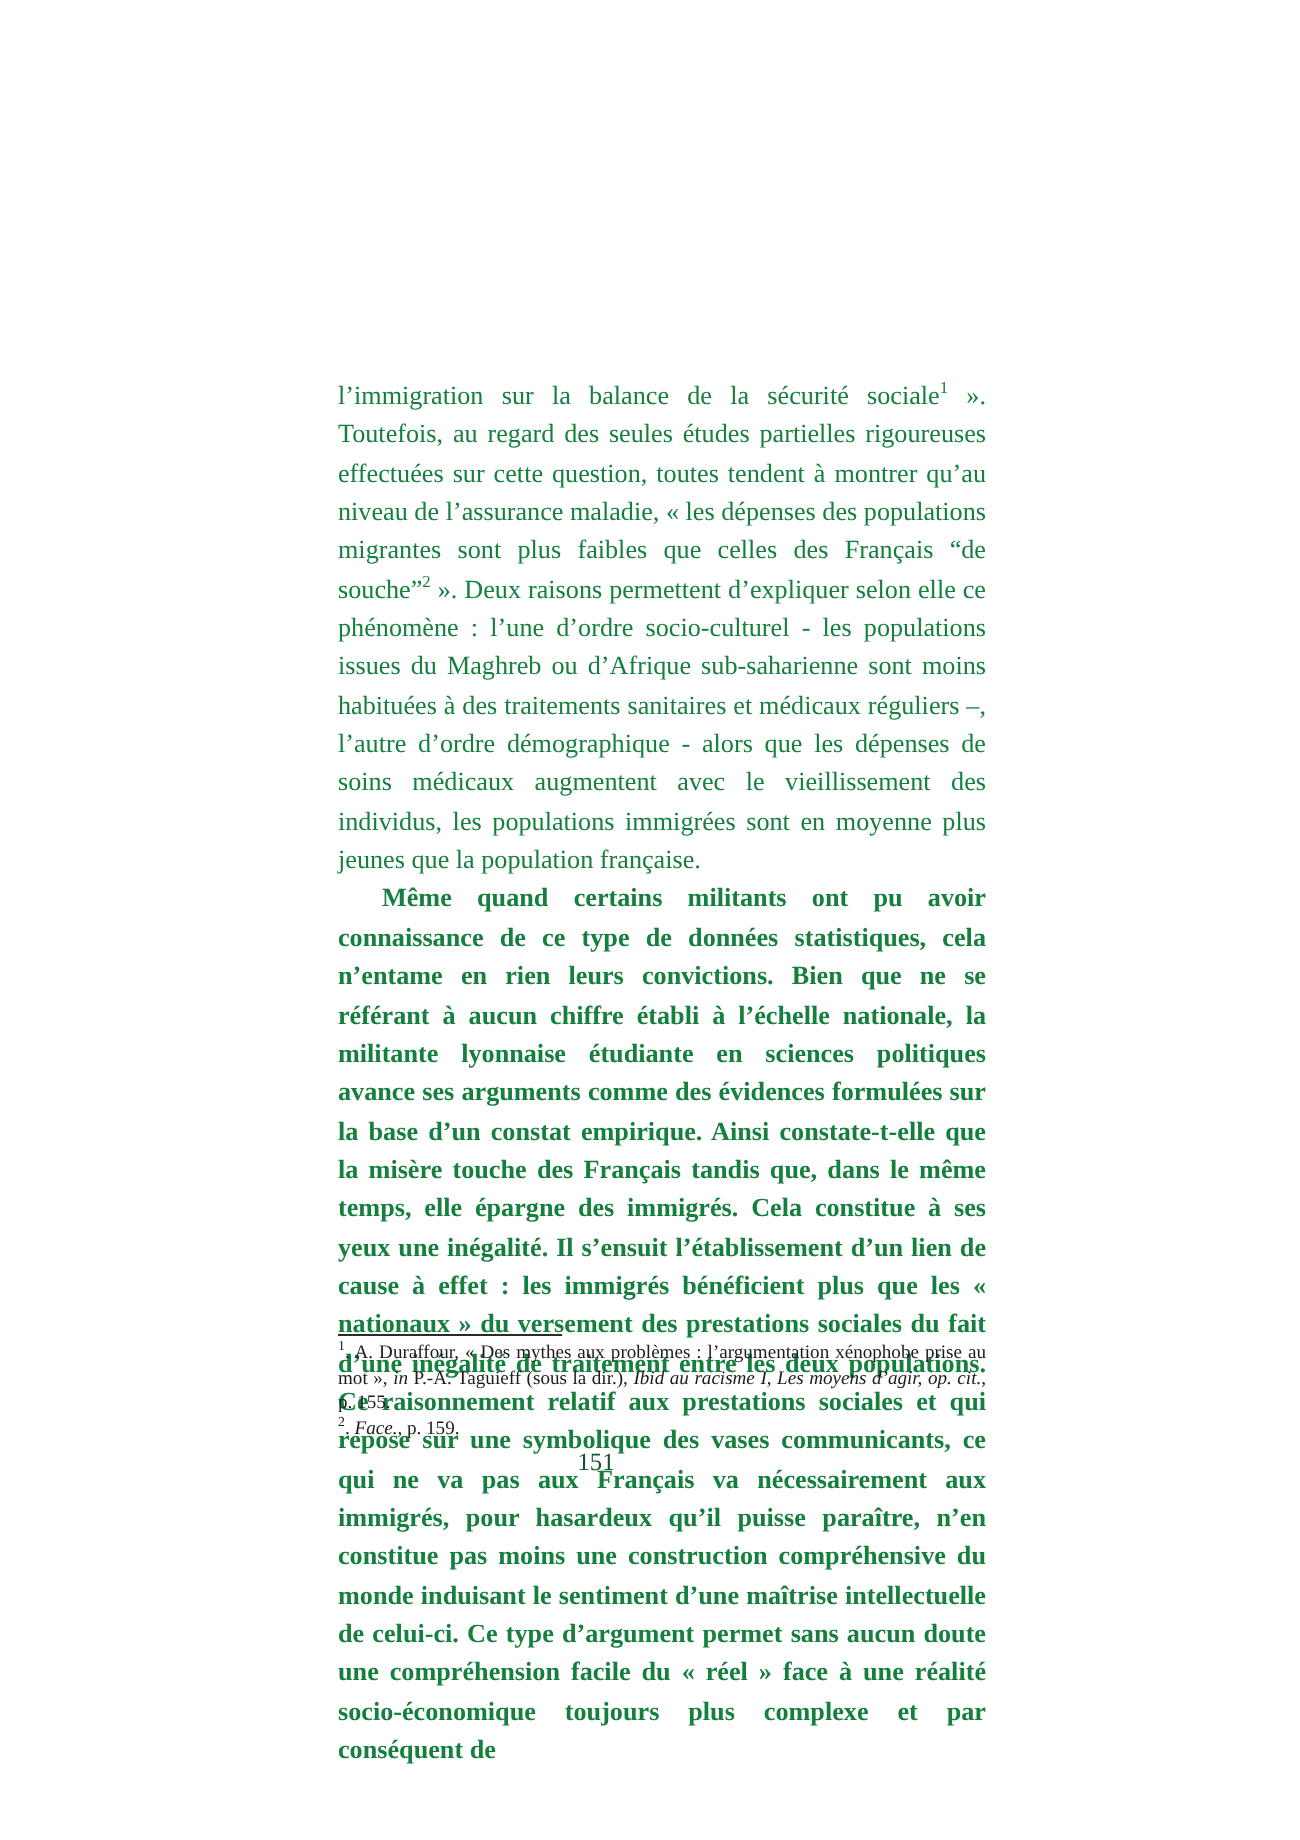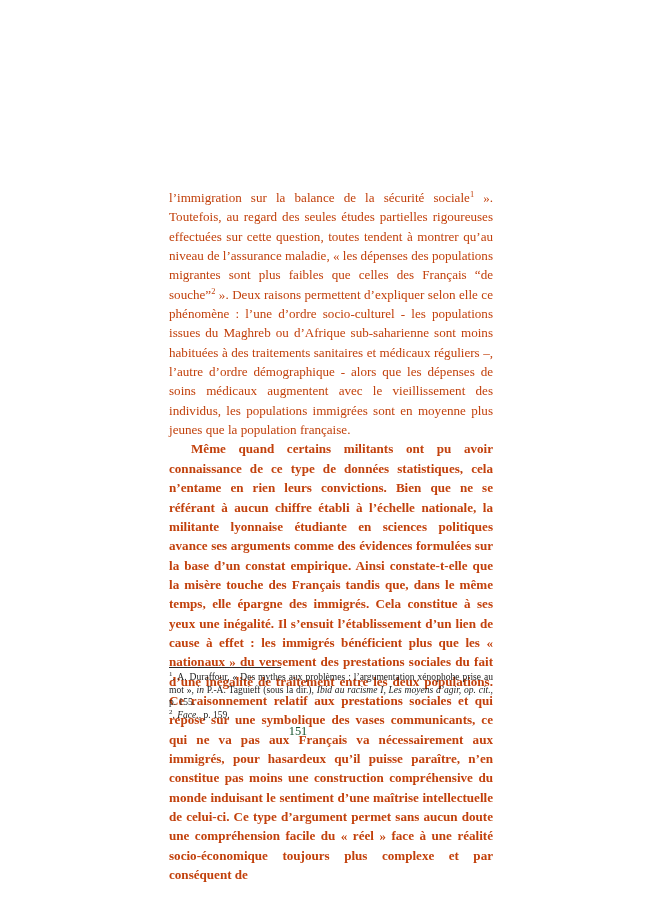--- a/index.html
+++ b/index.html
@@ -28,21 +28,21 @@
     left: 169px;
     top: 188px;
     width: 324px;
   }
   .body-par {
     margin: 0;
     font-size: 13.1px;
     line-height: 19.35px;
     text-align: justify;
     text-justify: inter-word;
-    color: #c2410c;
+    color: #15803d;
     hyphens: none;
   }
   .body-par.indented {
     text-indent: 22px;
     font-weight: bold;
   }
   sup.fn {
     font-size: 8.4px;
     vertical-align: super;
     line-height: 0;

